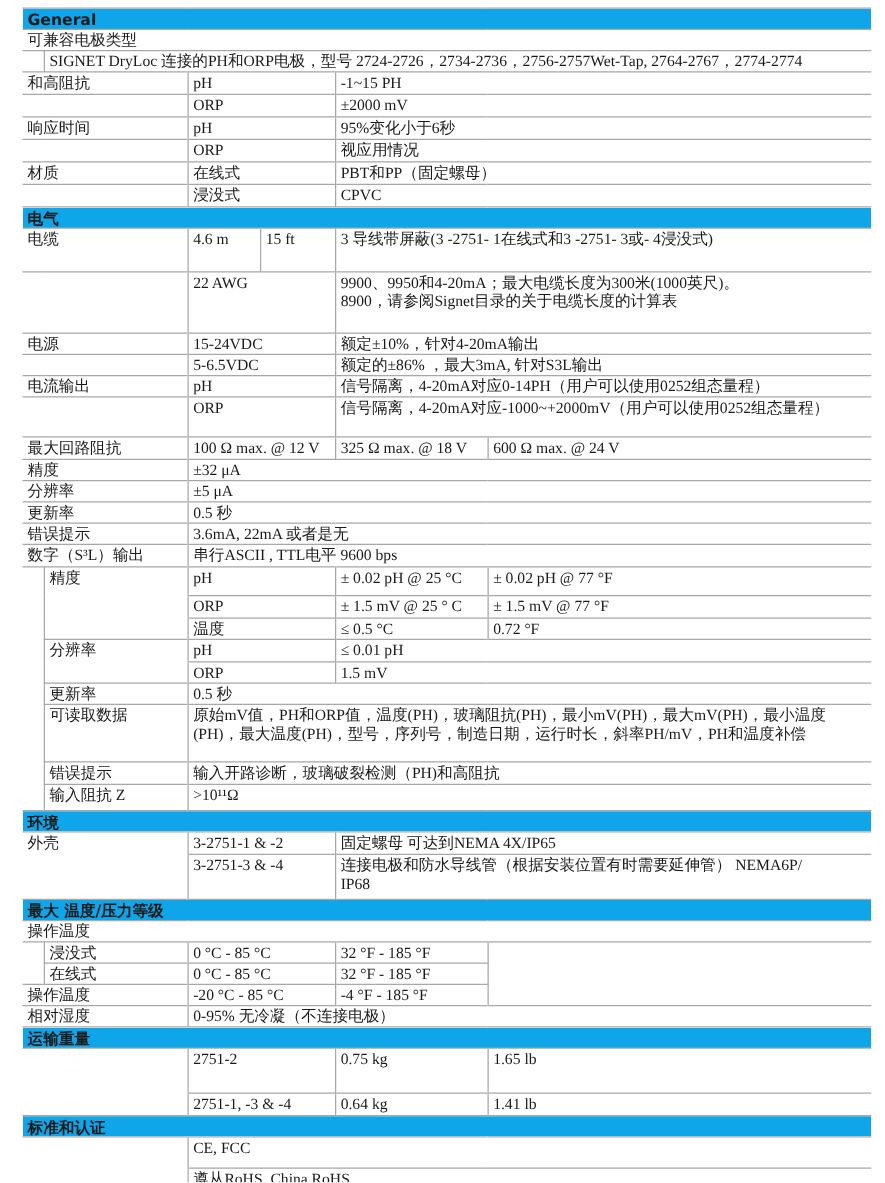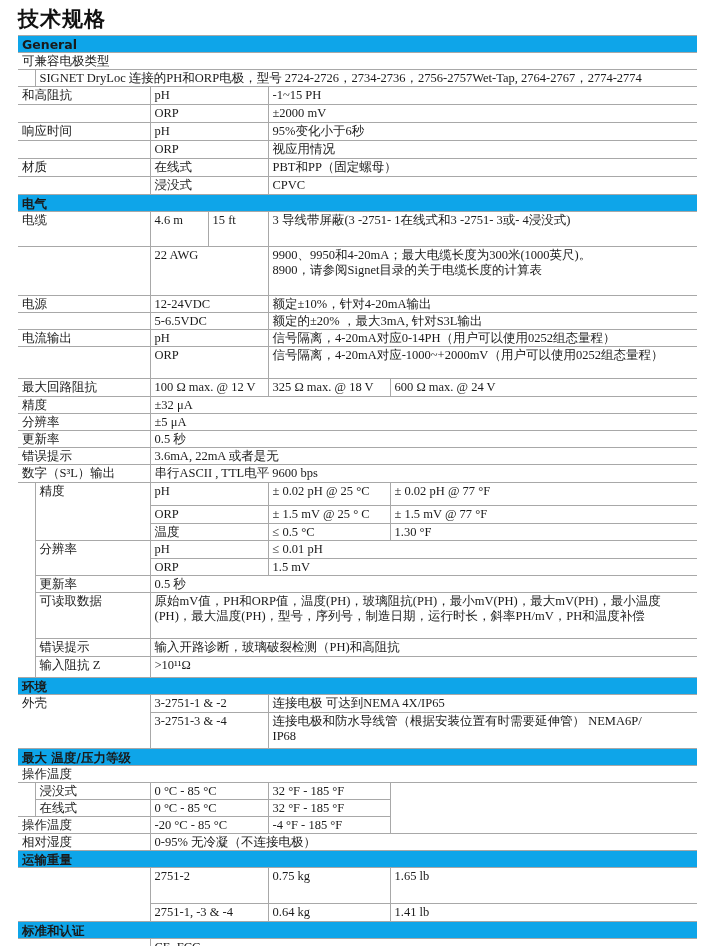--- a/index.html
+++ b/index.html
@@ -14,21 +14,20 @@
   td.vl{border-left:1px solid #a8a8a8;}
   td.ind{border-right:1px solid #a8a8a8;padding:0;}
   td.sect{background:#0ea5e9;font-family:"DejaVu Sans","Liberation Sans",sans-serif;
         font-weight:bold;font-size:12.5px;line-height:15px;padding-left:5px;color:#1a1a1a;}
   td.nt{border-top:none;}
 </style>
 </head>
 <body>
 
 <div class="page">
-  <h1 class="title">技术规格</h1>
 
   <table class="spec">
     <colgroup>
       <col style="width:17px">
         <col style="width:115px">
         <col style="width:58px">
       <col style="width:60px">
         <col style="width:122px">
         <col>
     </colgroup>
@@ -87,27 +86,27 @@
     <tr style="height:49px">
       <td colspan="2"></td>
       <td colspan="2" class="vl">22 AWG</td>
       <td colspan="2" class="vl">
         <div>9900、9950和4-20mA；最大电缆长度为300米(1000英尺)。</div>
         <div>8900，请参阅Signet目录的关于电缆长度的计算表</div>
       </td>
     </tr>
     <tr style="height:17px">
       <td colspan="2">电源</td>
-      <td colspan="2" class="vl">12-24VDC</td>
+      <td colspan="2" class="vl">15-24VDC</td>
       <td colspan="2" class="vl">额定±10%，针对4-20mA输出</td>
     </tr>
     <tr style="height:16px">
       <td colspan="2"></td>
       <td colspan="2" class="vl">5-6.5VDC</td>
-      <td colspan="2" class="vl">额定的±20% ，最大3mA, 针对S3L输出</td>
+      <td colspan="2" class="vl">额定的±86% ，最大3mA, 针对S3L输出</td>
     </tr>
     <tr style="height:17px">
       <td colspan="2">电流输出</td>
       <td colspan="2" class="vl">pH</td>
       <td colspan="2" class="vl">信号隔离，4-20mA对应0-14PH（用户可以使用0252组态量程）</td>
     </tr>
     <tr style="height:32px">
       <td colspan="2"></td>
       <td colspan="2" class="vl">ORP</td>
       <td colspan="2" class="vl">信号隔离，4-20mA对应-1000~+2000mV（用户可以使用0252组态量程）</td>
@@ -146,21 +145,21 @@
       <td class="vl">± 0.02 pH @ 77 °F</td>
     </tr>
     <tr style="height:18px">
       <td colspan="2" class="vl">ORP</td>
       <td class="vl">± 1.5 mV @ 25 ° C</td>
       <td class="vl">± 1.5 mV @ 77 °F</td>
     </tr>
     <tr style="height:17px">
       <td colspan="2" class="vl">温度</td>
       <td class="vl">≤ 0.5 °C</td>
-      <td class="vl">1.30 °F</td>
+      <td class="vl">0.72 °F</td>
     </tr>
     <tr style="height:18px">
       <td rowspan="2">分辨率</td>
       <td colspan="2" class="vl">pH</td>
       <td colspan="2" class="vl">≤ 0.01 pH</td>
     </tr>
     <tr style="height:17px">
       <td colspan="2" class="vl">ORP</td>
       <td colspan="2" class="vl">1.5 mV</td>
     </tr>
@@ -180,21 +179,21 @@
       <td>输入阻抗 Z</td>
       <td colspan="4" class="vl">&gt;10¹¹Ω</td>
     </tr>
 
     <tr style="height:16px">
           <td colspan="6" class="sect">环境</td>
         </tr>
     <tr style="height:18px">
       <td colspan="2" rowspan="2">外壳</td>
       <td colspan="2" class="vl">3-2751-1 &amp; -2</td>
-      <td colspan="2" class="vl">连接电极 可达到NEMA 4X/IP65</td>
+      <td colspan="2" class="vl">固定螺母 可达到NEMA 4X/IP65</td>
     </tr>
     <tr style="height:36px">
       <td colspan="2" class="vl">3-2751-3 &amp; -4</td>
       <td colspan="2" class="vl">
         <div>连接电极和防水导线管（根据安装位置有时需要延伸管） NEMA6P/</div>
         <div>IP68</div>
       </td>
     </tr>
 
     <tr style="height:16px">

